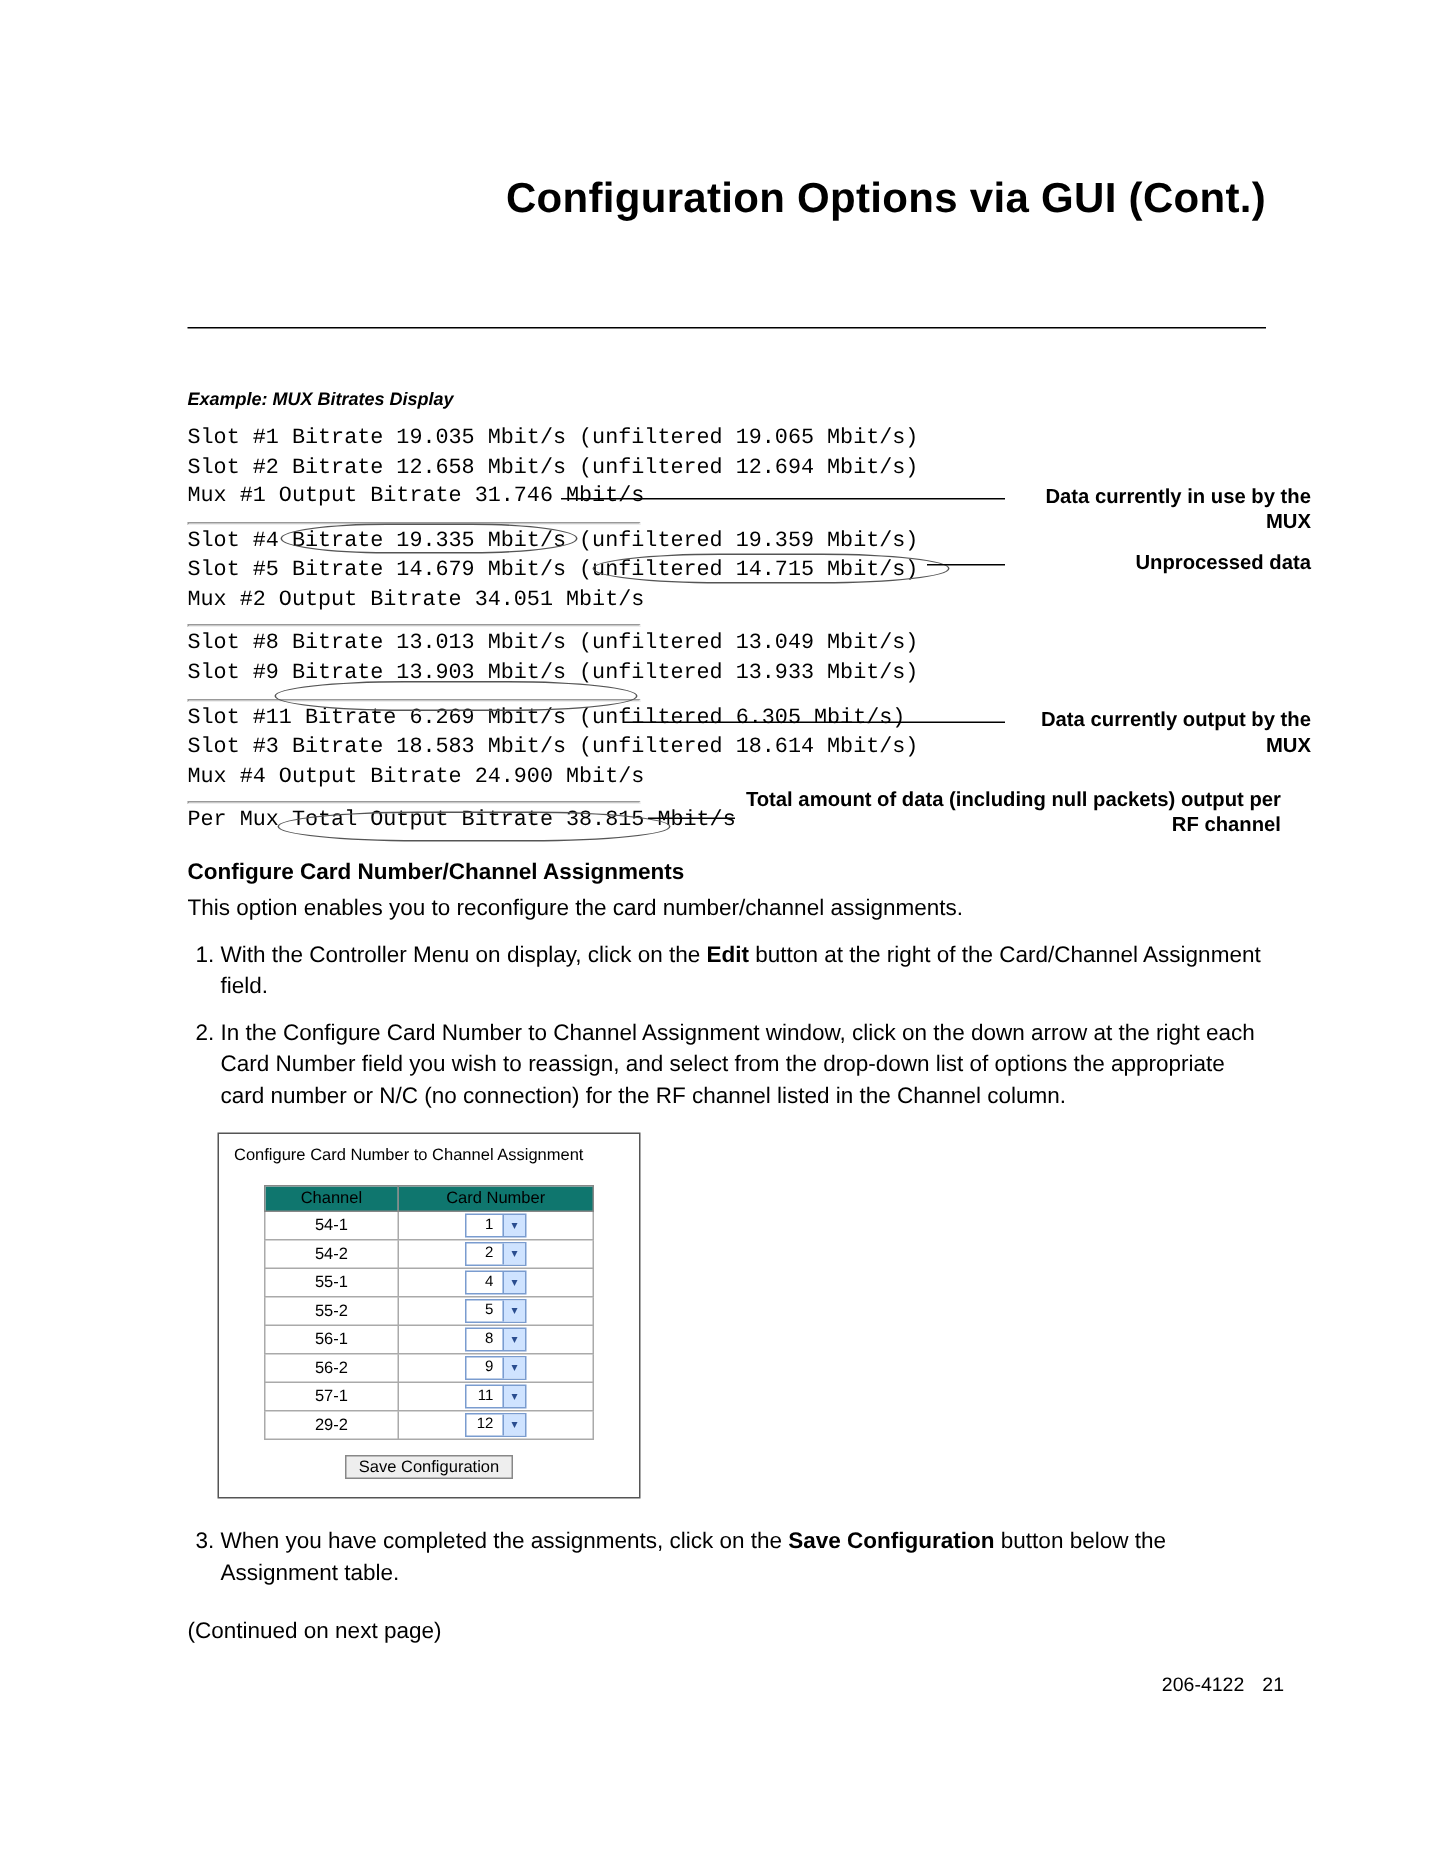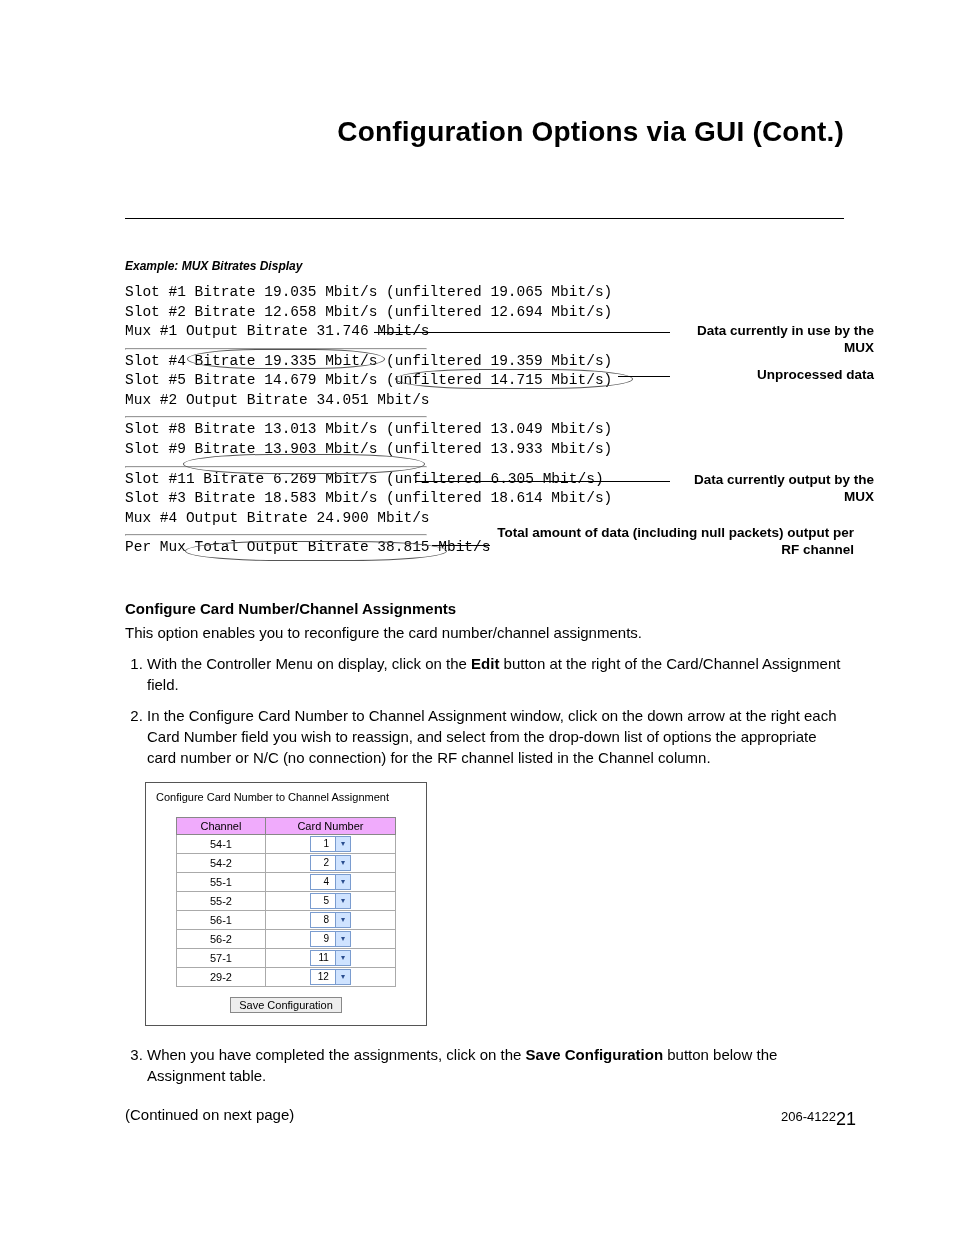--- a/index.html
+++ b/index.html
@@ -82,21 +82,21 @@
   .oval {
     position: absolute;
     border: 1px solid #555;
     border-radius: 50% / 70%;
     pointer-events: none;
   }
 
   .section-head {
     font-weight: bold;
     font-size: 15px;
-    margin: 36px 0 6px 0;
+    margin: 9px 0 6px 0;
   }
   p.body {
     font-size: 15px;
     margin: 6px 0 10px 0;
     line-height: 1.35;
   }
   ol.steps {
     font-size: 15px;
     margin: 0 0 14px 0;
     padding-left: 22px;
@@ -120,21 +120,21 @@
   table.assign {
     border-collapse: collapse;
     margin: 0 auto 10px auto;
     width: 220px;
   }
   table.assign th {
     font-weight: normal;
     font-size: 11px;
     border: 1px solid #888;
     padding: 2px 6px;
-    background: #f0abfc;
+    background: #0f766e;
   }
   table.assign td {
     border: 1px solid #aaa;
     padding: 1px 6px;
     text-align: center;
     font-size: 11px;
   }
   .dd {
     display: inline-flex;
     align-items: center;
@@ -179,21 +179,21 @@
   .footer {
     position: absolute;
     bottom: 56px;
     left: 125px;
     right: 98px;
     font-size: 13px;
     display: flex;
     justify-content: flex-end;
   }
   .footer .docnum { }
-  .footer .pagenum { font-size: 18px; }
+  .footer .pagenum { font-size: 13px; margin-left: 12px; }
 </style>
 </head>
 <body>
 
 <div class="page">
   <h1 class="title">Configuration Options via GUI (Cont.)</h1>
   <hr class="rule">
 
   <p class="example-caption">Example: MUX Bitrates Display</p>
 

